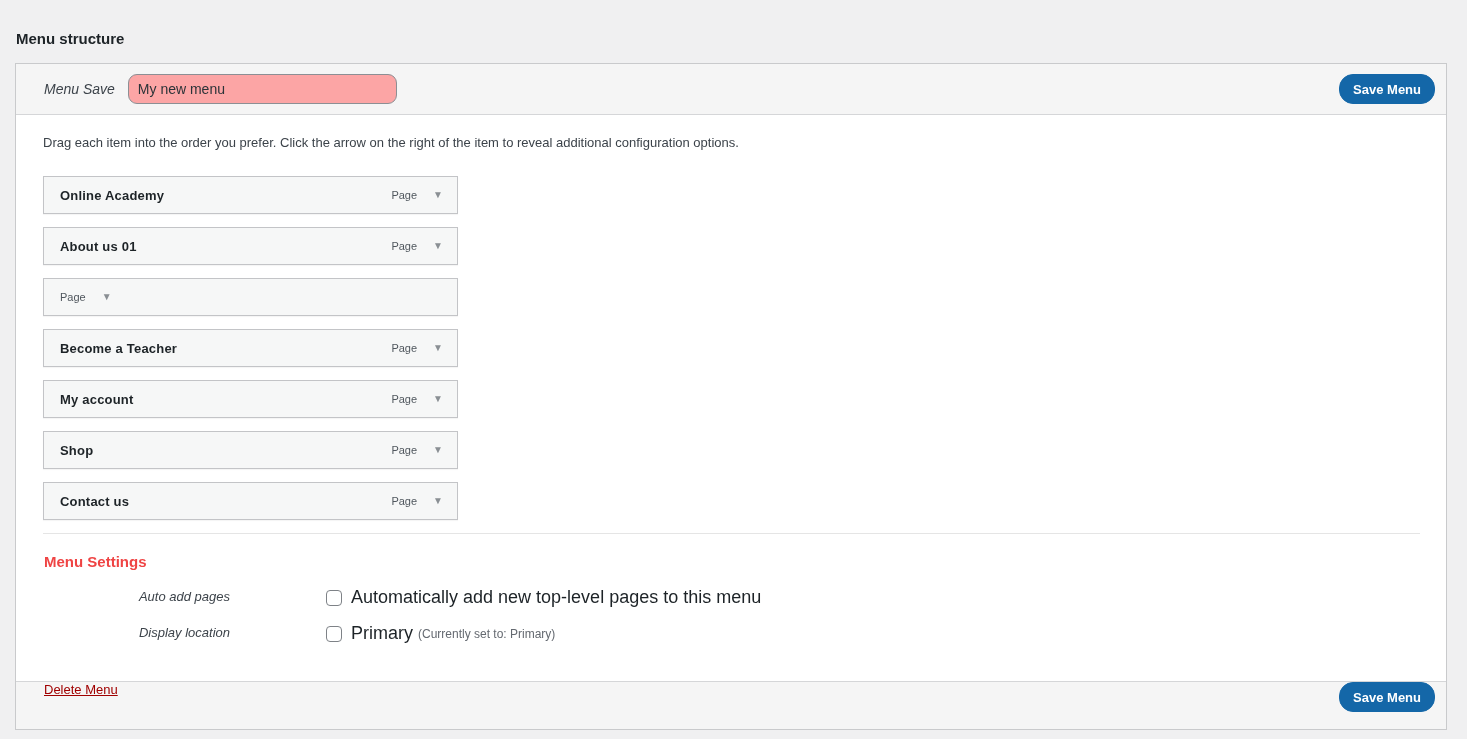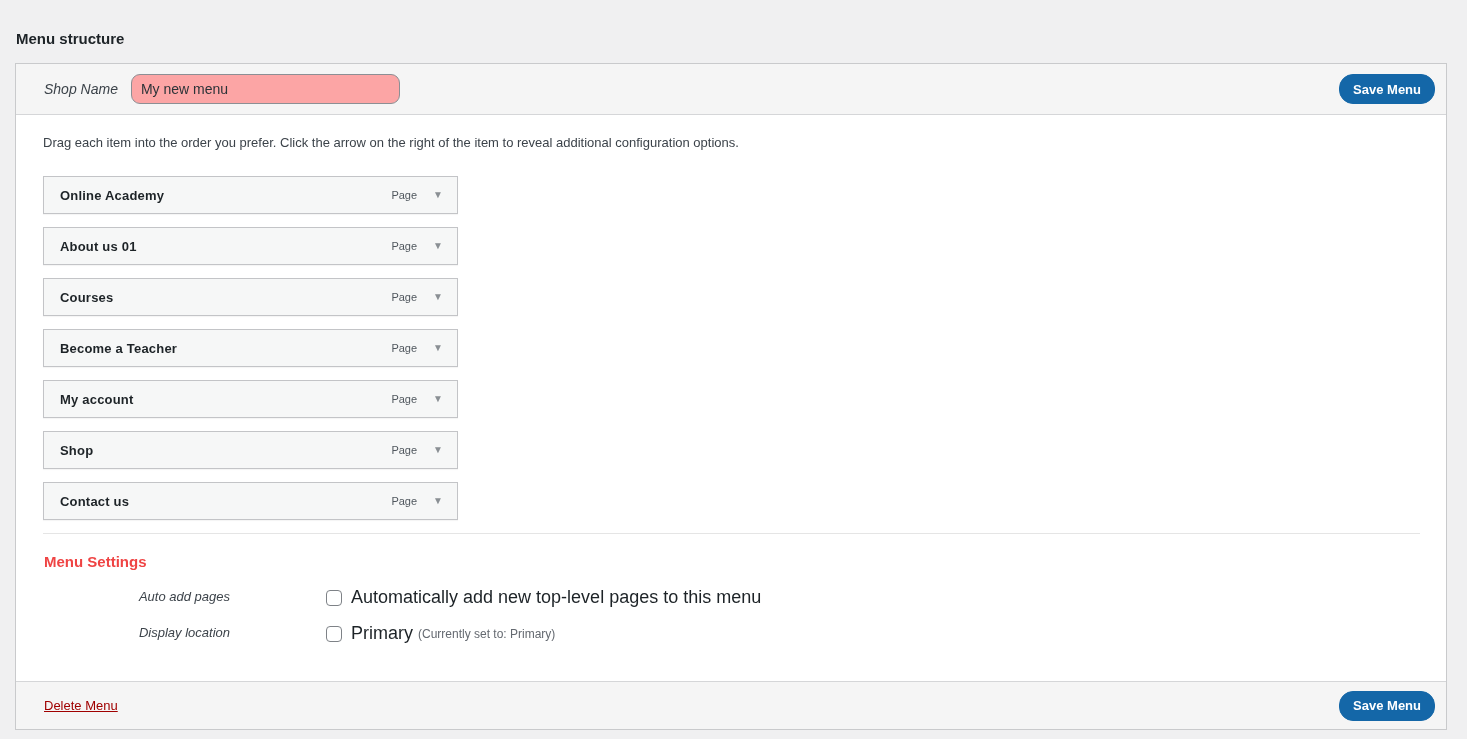--- a/index.html
+++ b/index.html
@@ -146,21 +146,20 @@
     cursor: pointer;
   }
   .current-note {
     margin-left: 5px;
     font-size: 12px;
     color: #646970;
   }
   
   .panel-footer {
     display: flex;
-    align-items: center;
     height: 48px;
     padding: 0 11px 0 28px;
     background: #f5f5f5;
     border-top: 1px solid #d5d6d8;
   }
   .delete-link {
     color: #a00000;
     font-size: 13px;
     text-decoration: underline;
     cursor: pointer;
@@ -168,21 +167,21 @@
 </style>
 </head>
 <body>
 
 <div class="wrap">
   <h2 class="page-title">Menu structure</h2>
 
   <div class="panel">
 
     <div class="panel-header">
-      <span class="menu-name-label">Shop Name</span>
+      <span class="menu-name-label">Menu Save</span>
       <input class="menu-name-input" type="text" value="My new menu" style="">
       <span class="spacer"></span>
       <button class="button-primary" style="background: rgb(20, 103, 168); border-color: rgb(20, 103, 168);">Save Menu</button>
     </div>
 
     <div class="panel-body">
       <p class="drag-instructions">Drag each item into the order you prefer. Click the arrow on the right of the item to reveal additional configuration options.</p>
 
       <div class="menu-items" id="menu-items">
         <div class="menu-item">
@@ -191,21 +190,20 @@
           <span class="item-arrow">▼</span>
         </div>
 
         <div class="menu-item">
           <span class="item-title">About us 01</span>
           <span class="item-type">Page</span>
           <span class="item-arrow">▼</span>
         </div>
 
         <div class="menu-item">
-          <span class="item-title">Courses</span>
           <span class="item-type">Page</span>
           <span class="item-arrow">▼</span>
         </div>
 
         <div class="menu-item">
           <span class="item-title">Become a Teacher</span>
           <span class="item-type">Page</span>
           <span class="item-arrow">▼</span>
         </div>
 

